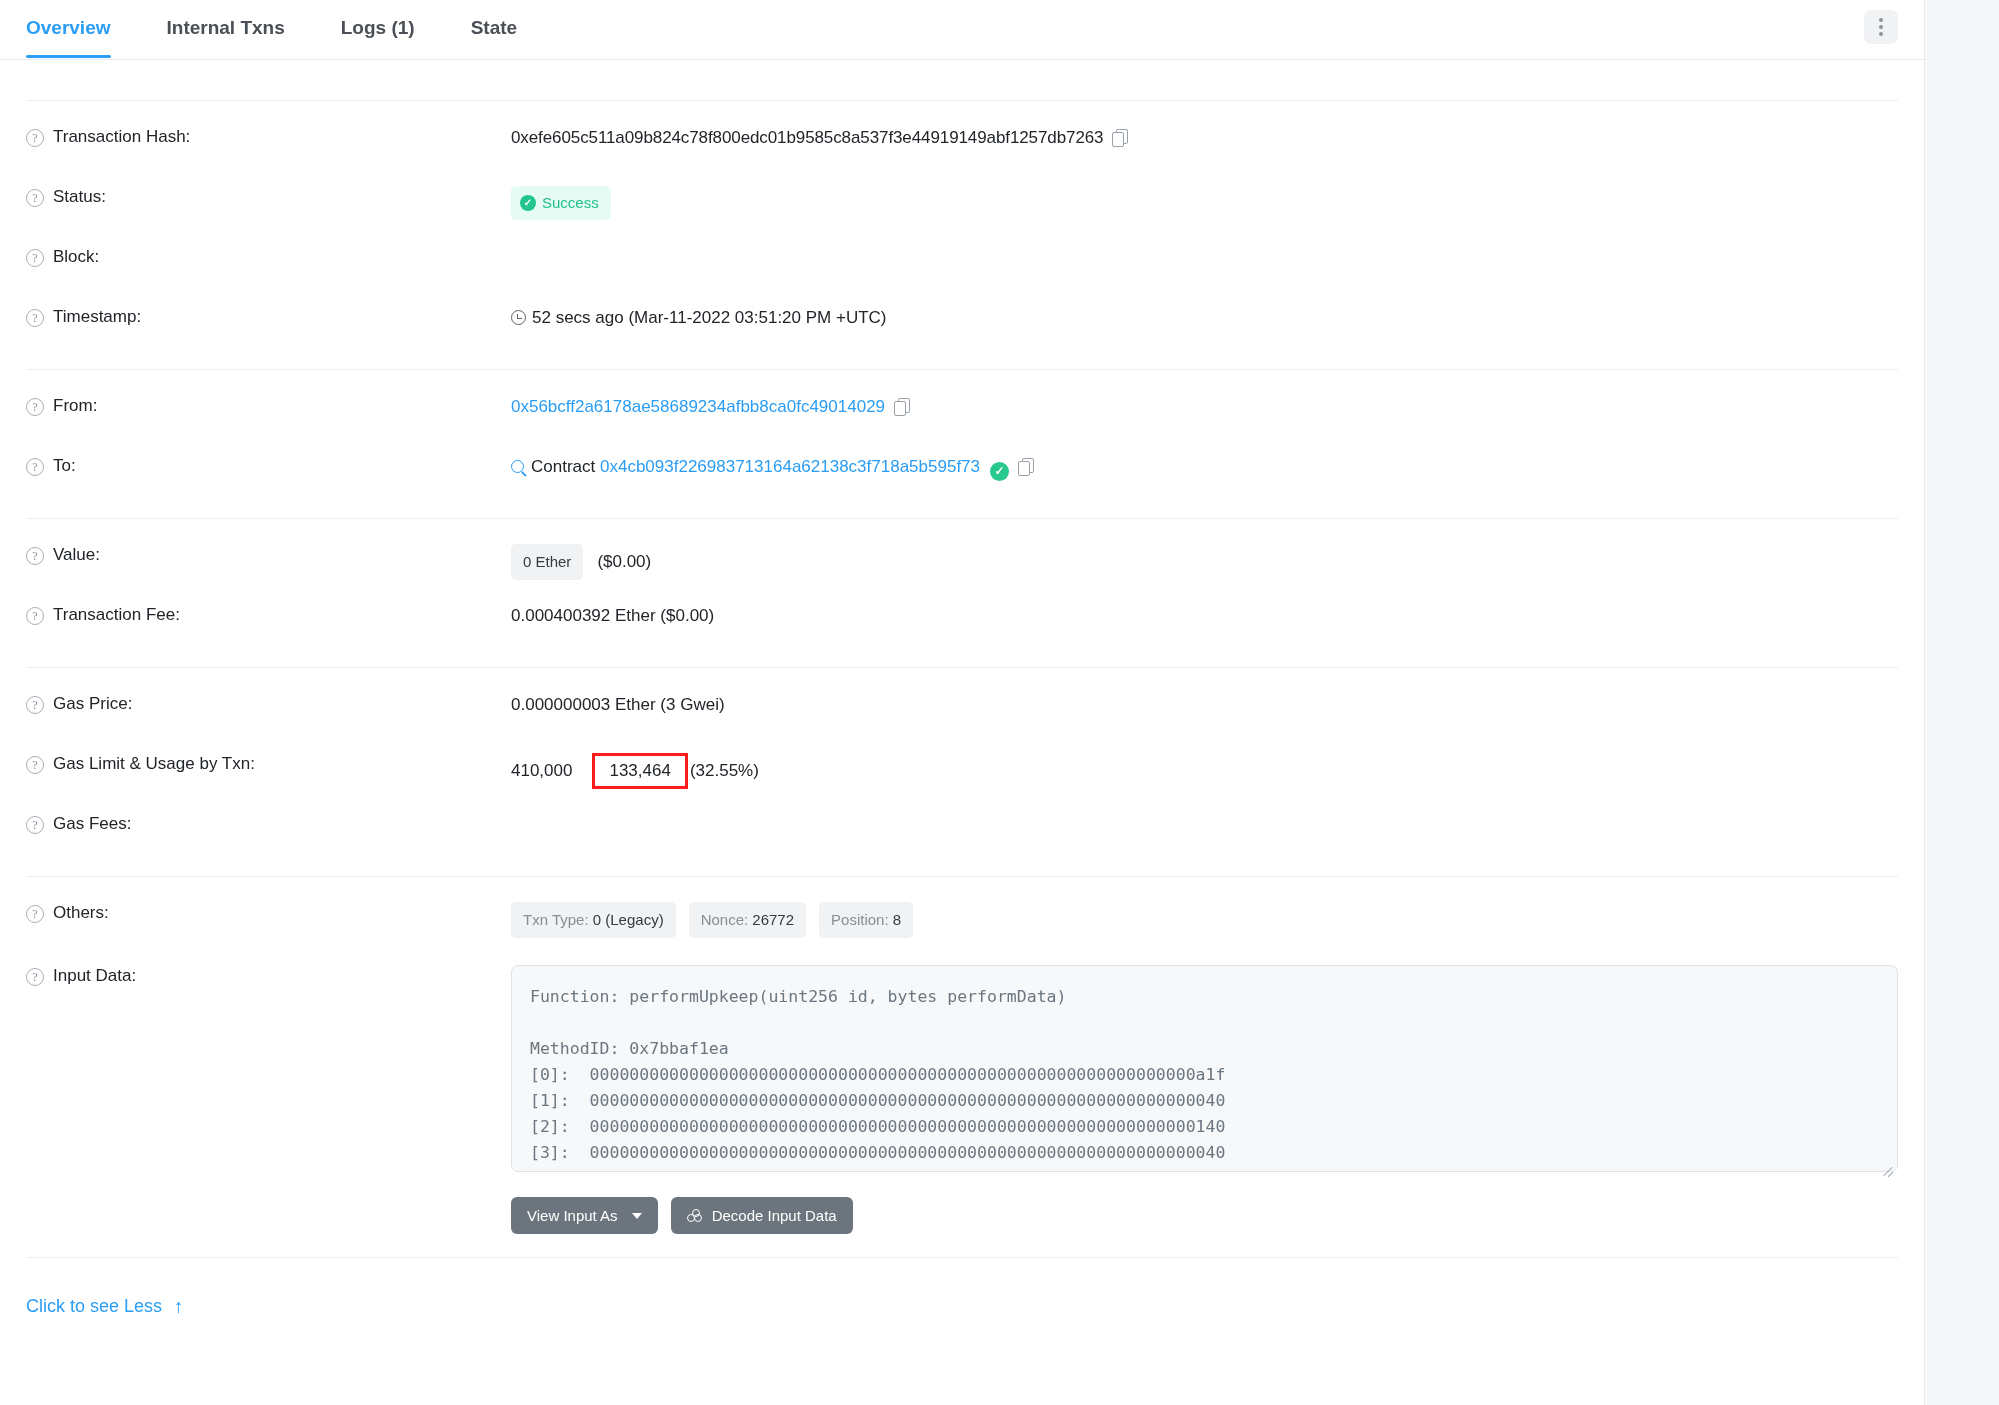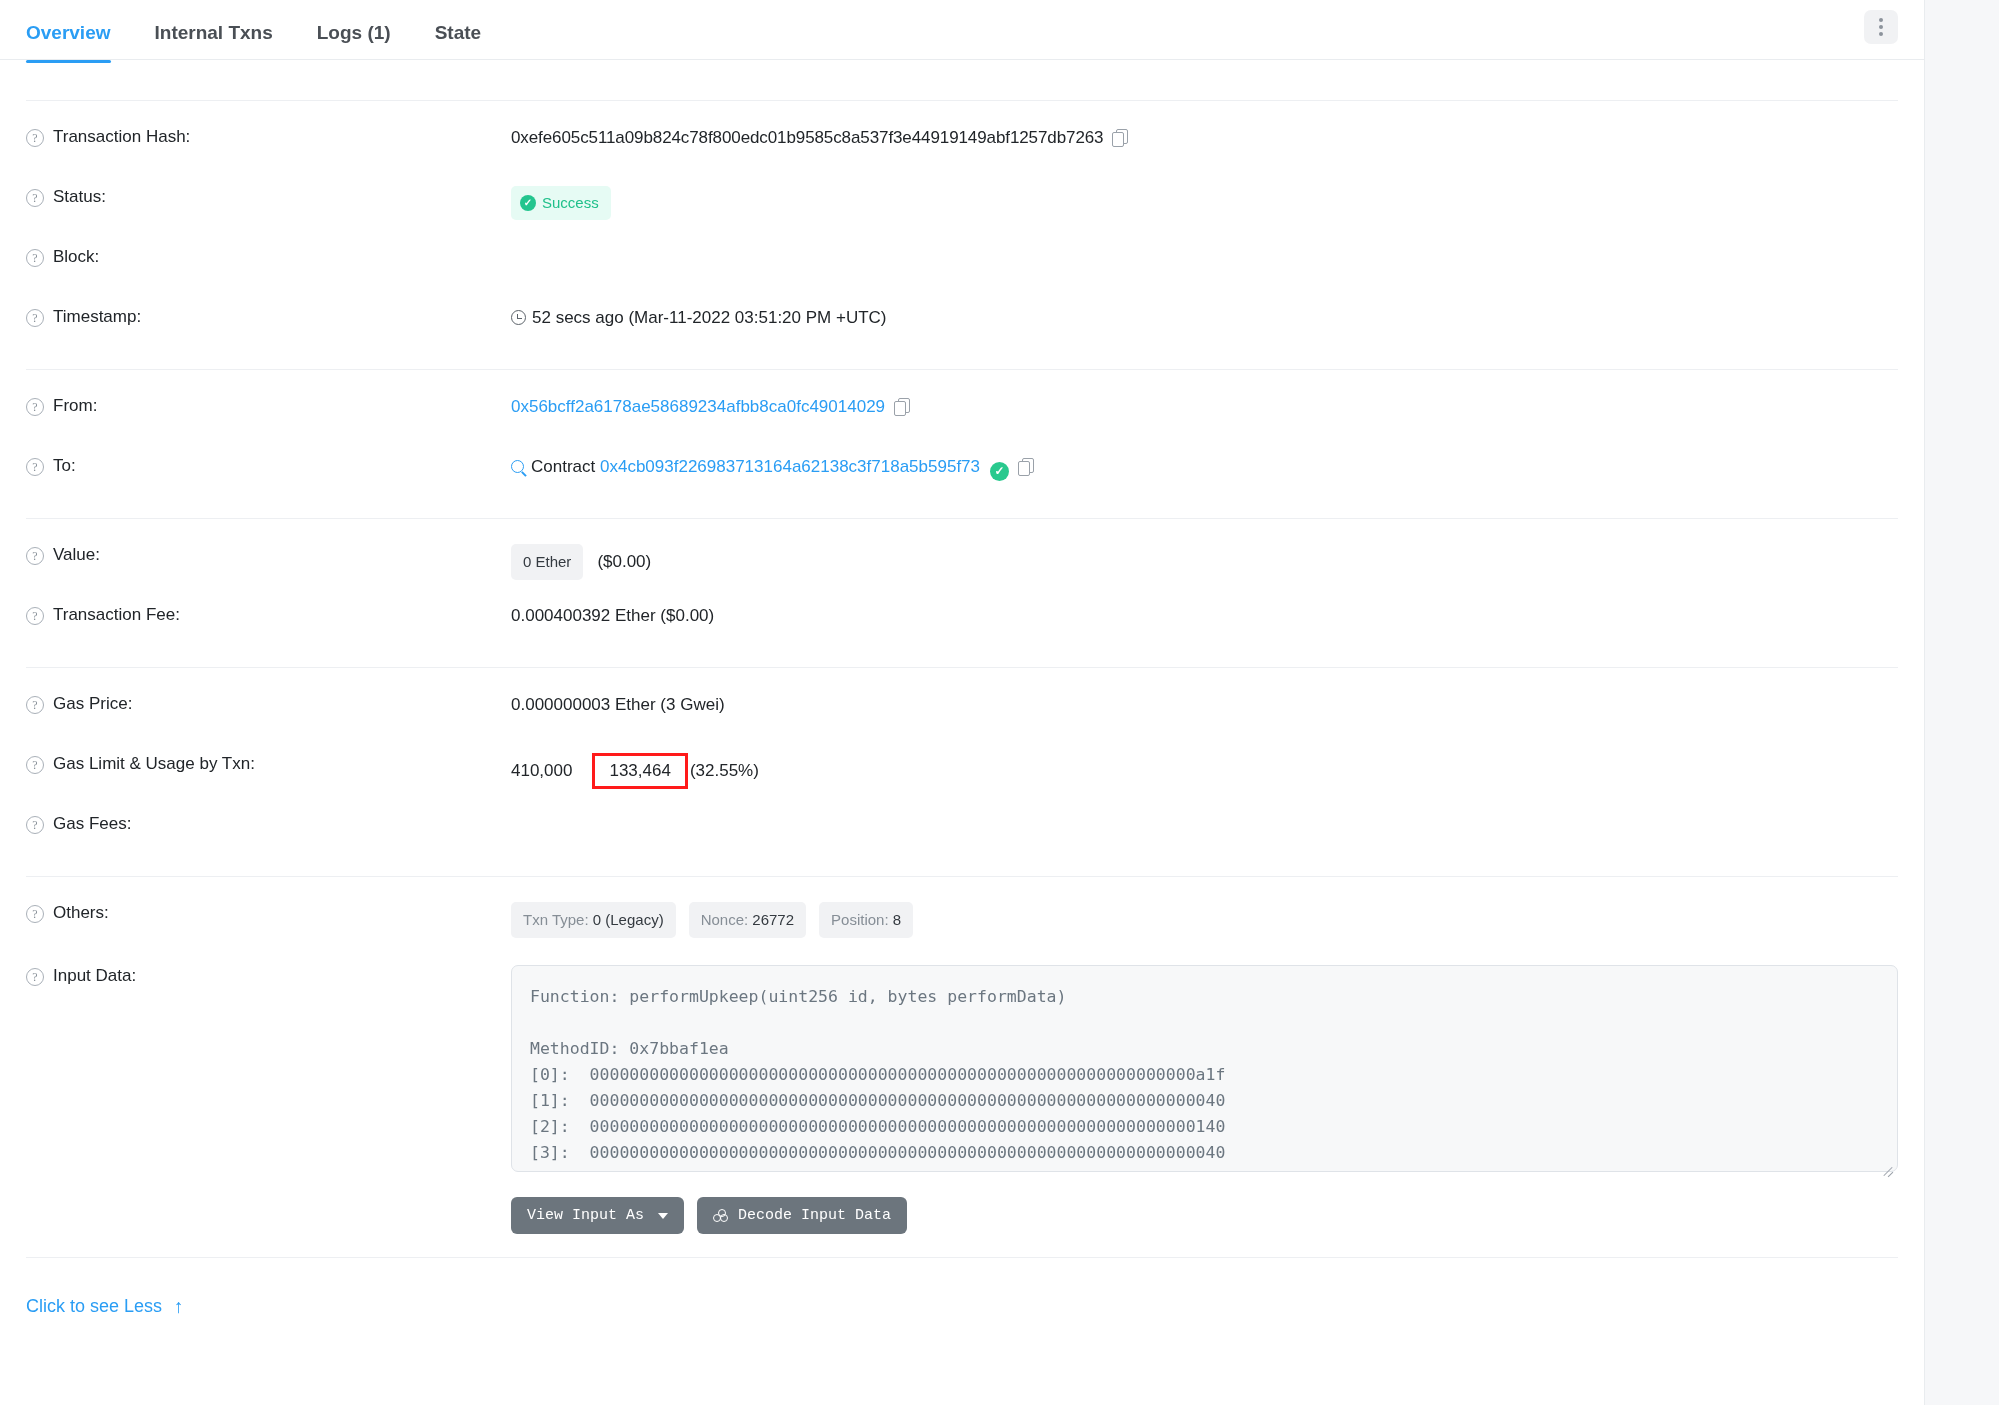--- a/index.html
+++ b/index.html
@@ -18,21 +18,21 @@
   .rail { position: absolute; left: 1925px; top: 0; width: 74px; height: 1405px; background: #f6f7f9; }
 
   
   .tabbar {
     position: relative;
     height: 60px;
     padding: 0 26px;
     display: flex; align-items: flex-start;
     border-bottom: 1px solid #e9ecef;
   }
-  .tabs { display: flex; align-items: center; gap: 0; height: 68px; }
+  .tabs { display: flex; gap: 12px; height: 68px; }
   .tab {
     font-size: 19px; font-weight: bold; color: #4a4f55;
     padding: 17px 22px 0 22px;
     height: 58px;
     position: relative;
     cursor: pointer;
     white-space: nowrap;
   }
   .tab:first-child { padding-left: 0; }
   .tab.active { color: #2a9df4; }
@@ -169,21 +169,21 @@
   .grip { position: absolute; right: 4px; bottom: 4px; width: 12px; height: 12px; pointer-events: none; }
   .grip::before, .grip::after {
     content: ""; position: absolute; background: #9aa1a9; height: 1px; transform-origin: center;
   }
   .grip::before { width: 12px; right: 0; bottom: 3px; transform: rotate(-45deg); }
   .grip::after  { width: 7px;  right: 0; bottom: 0px; transform: rotate(-45deg); }
 
   .btnrow { display: flex; gap: 13px; margin-top: 18px; }
   .btn {
     background: #6c757d; color: #fff; border: none; border-radius: 6px;
-    font-size: 15px; font-family: Liberation Mono, monospace;
+    font-size: 15px; font-family: Liberation Sans, sans-serif;
     padding: 10px 16px; cursor: pointer;
     display: inline-flex; align-items: center; gap: 10px;
   }
   .caret { display: inline-block; border-left: 5px solid transparent; border-right: 5px solid transparent; border-top: 6px solid #fff; margin-left: 4px; }
   .decode-icon { display: inline-block; width: 15px; height: 14px; position: relative; }
   .decode-icon i {
     position: absolute; width: 8px; height: 8px; border-radius: 50%;
     border: 1.6px solid #fff;
   }
   .decode-icon i:nth-child(1) { left: 0; top: 5px; }

